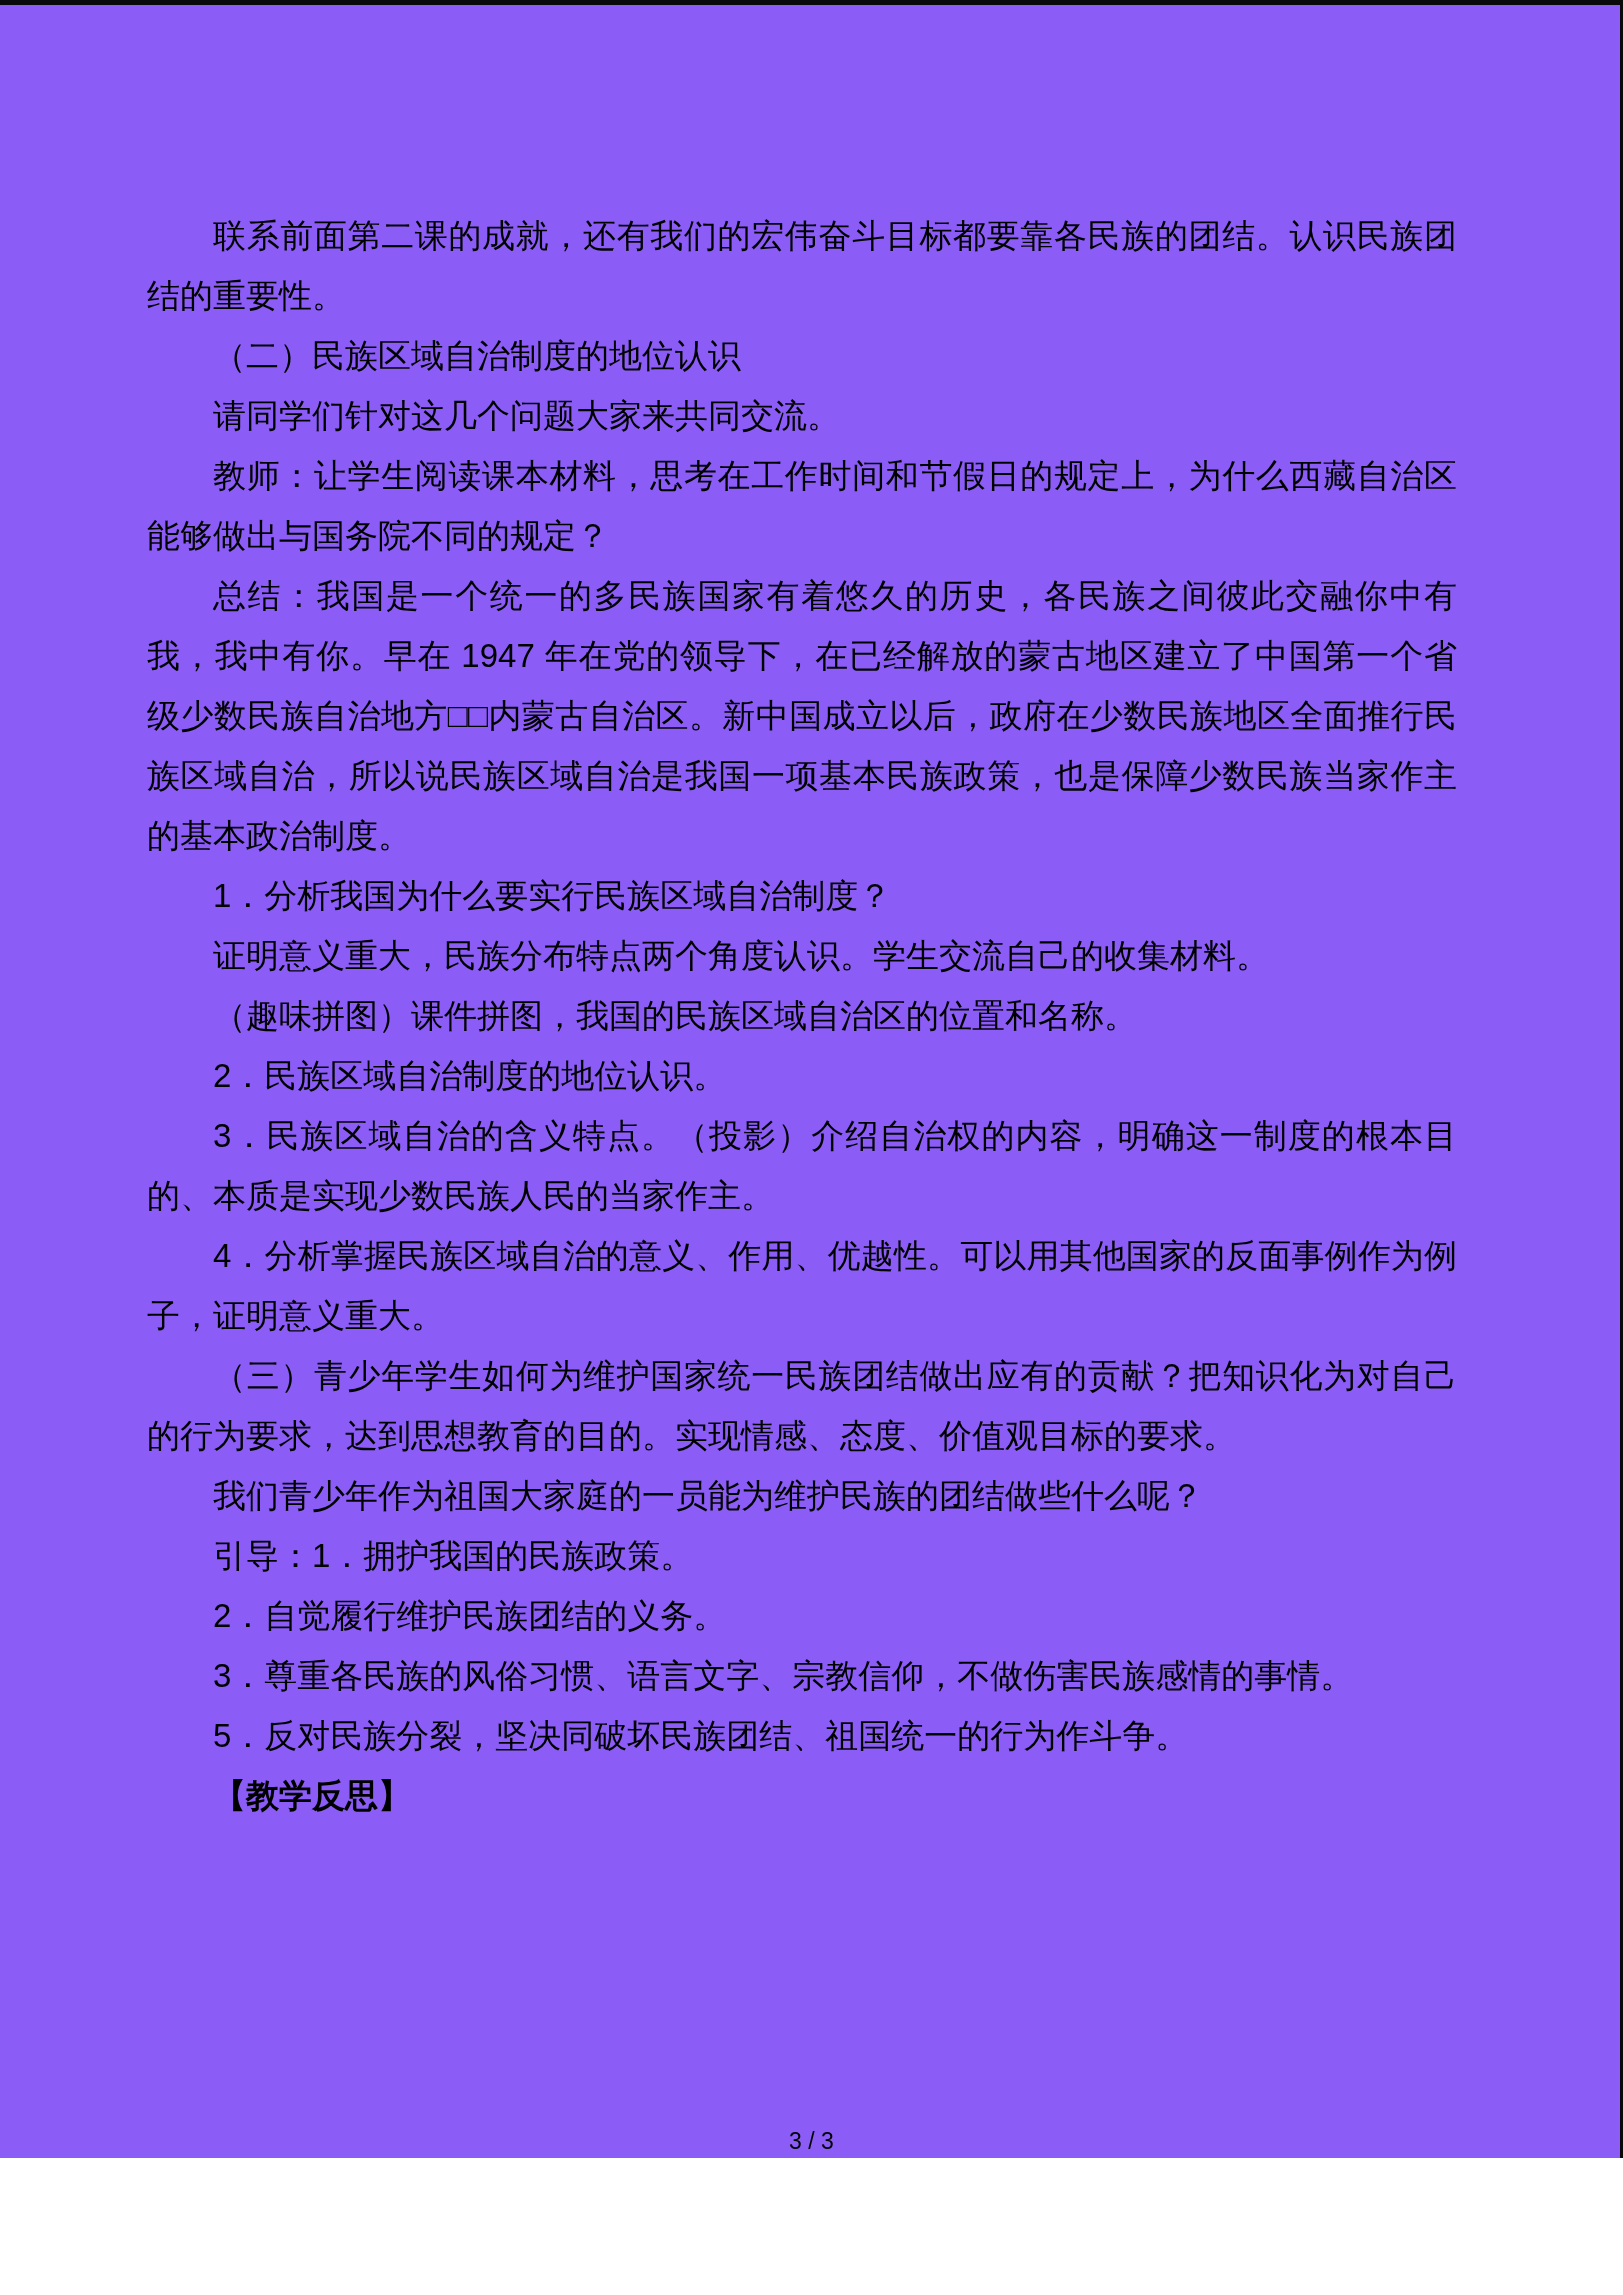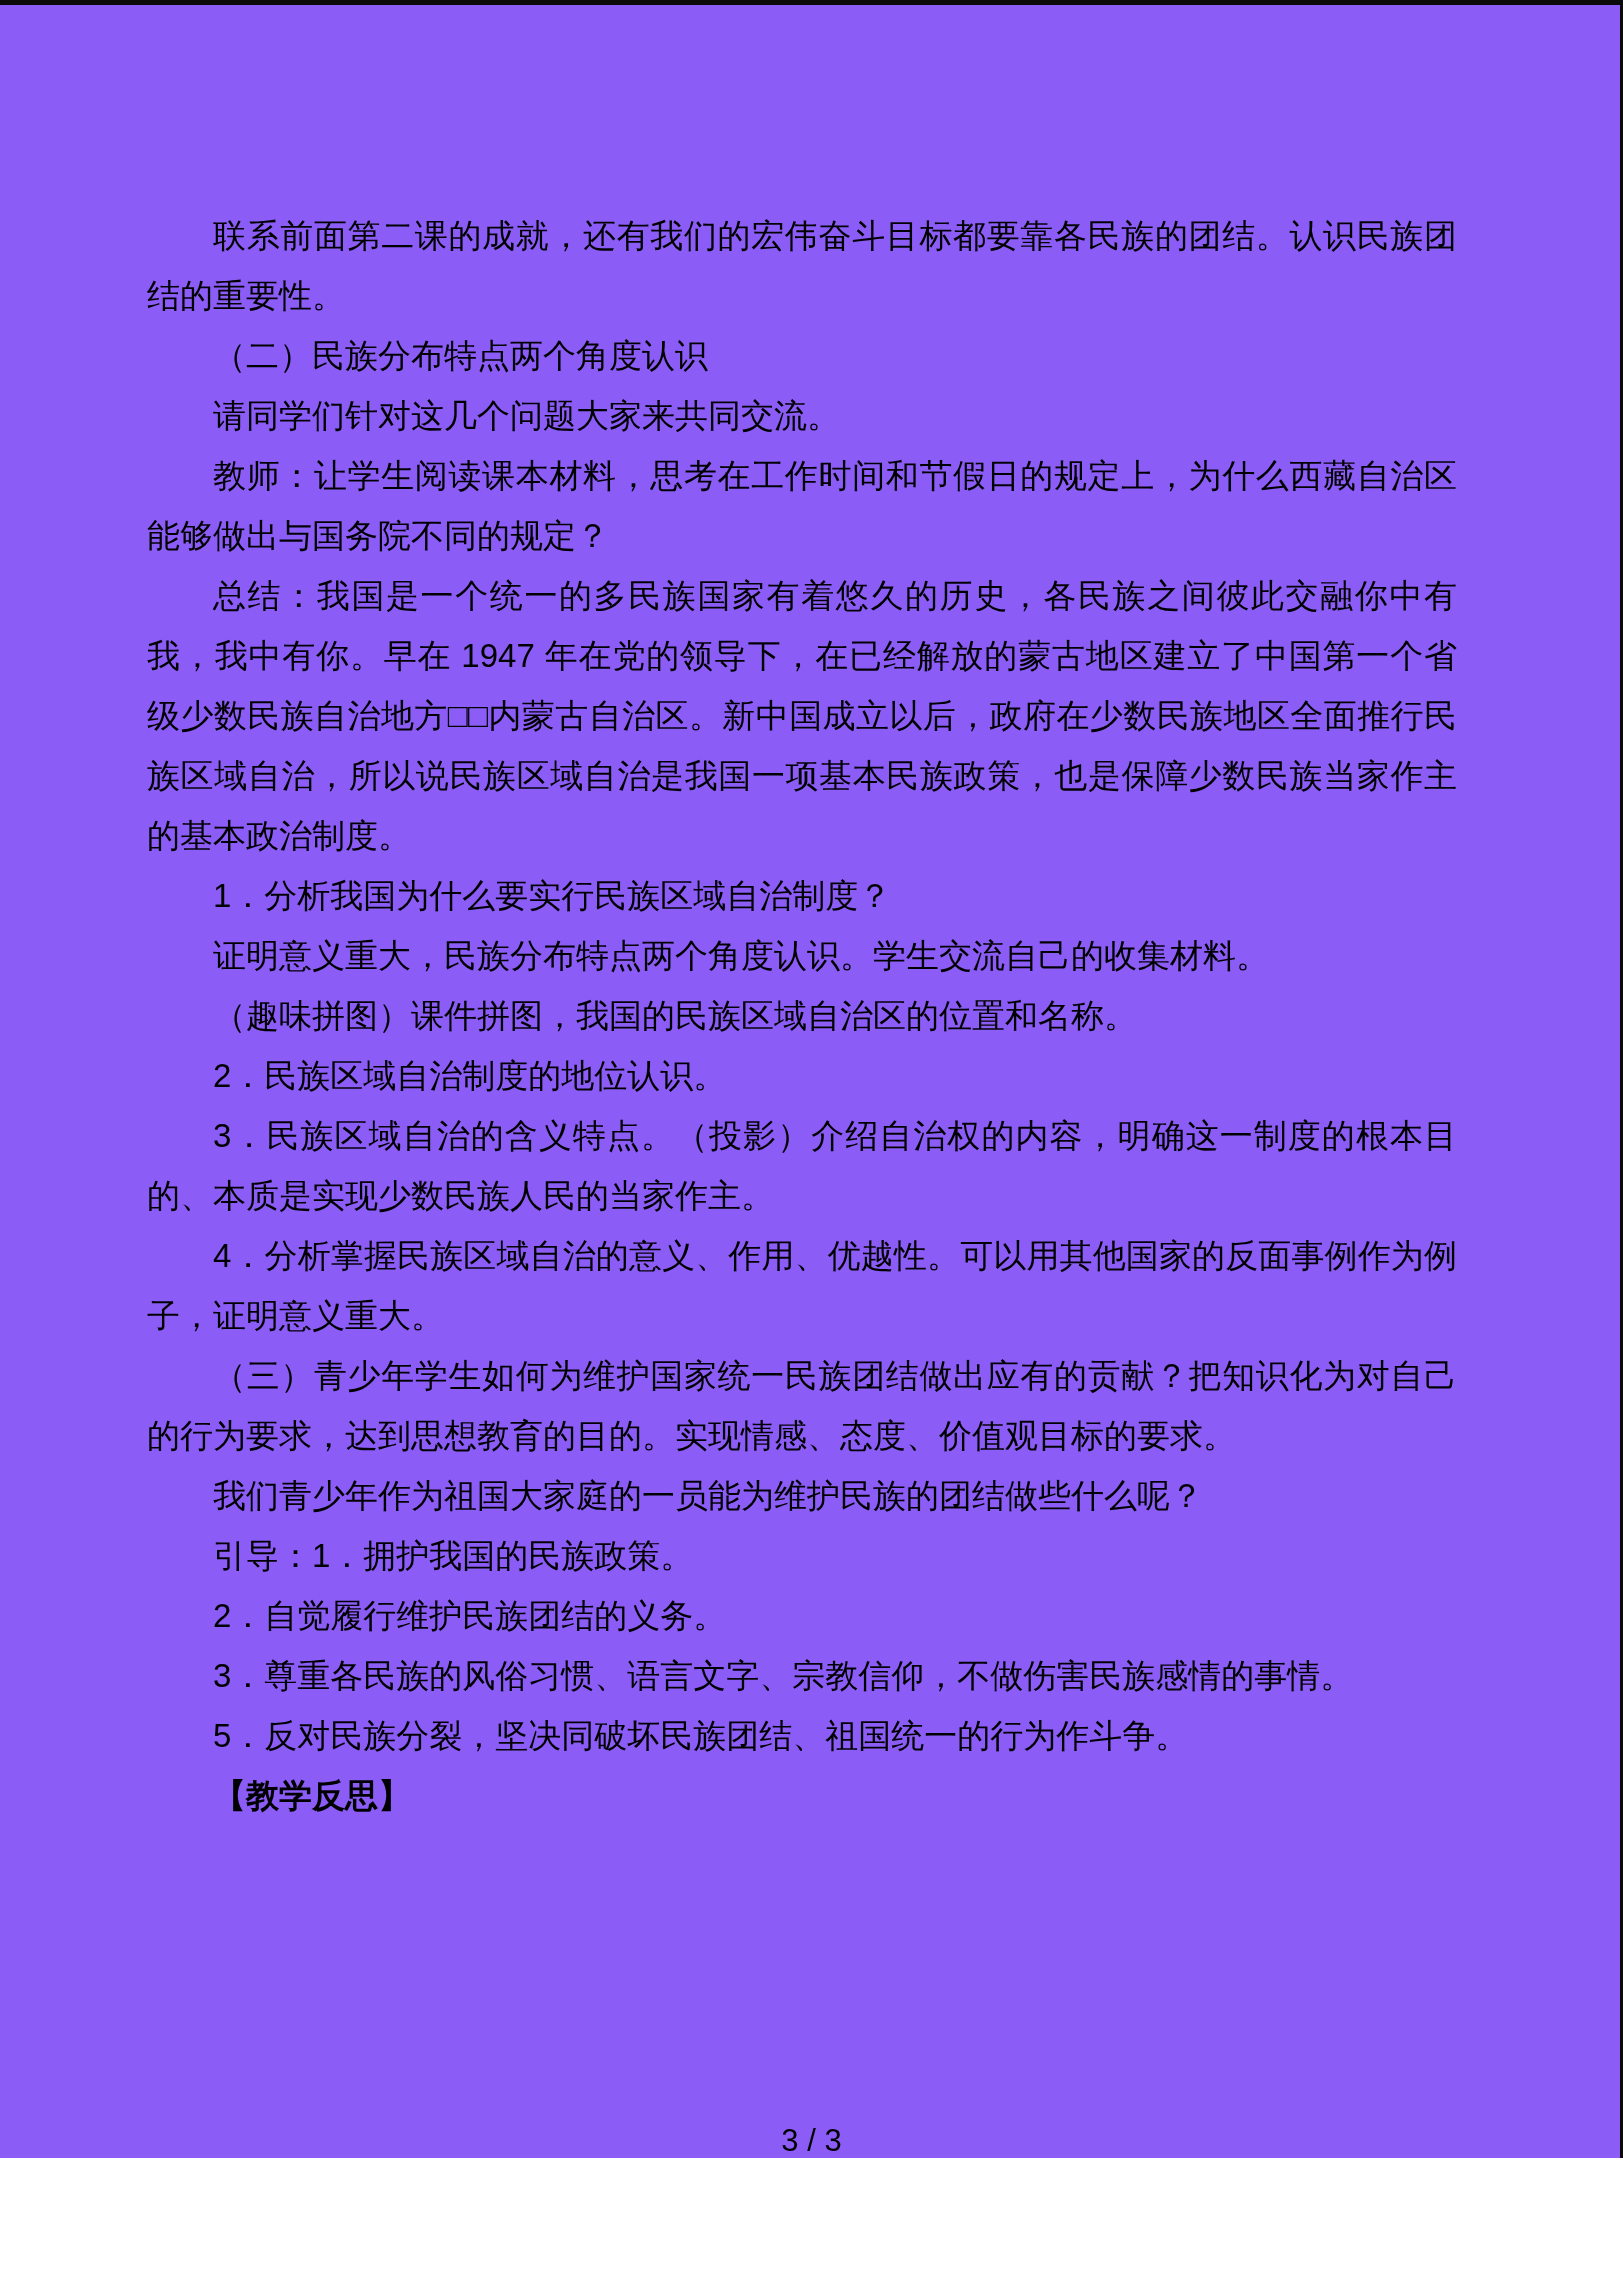--- a/index.html
+++ b/index.html
@@ -52,36 +52,36 @@
     font-weight: bold;
     text-indent: 0;
     color: #000000;
   }
   .page-footer {
     position: absolute;
     top: 2122px;
     left: 0;
     width: 100%;
     text-align: center;
-    font-size: 31px;
+    font-size: 23px;
     line-height: 38px;
     color: #000000;
   }
 </style>
 </head>
 <body>
 
 <div class="page">
 
   <div class="page-top-border"></div>
   <div class="page-right-border"></div>
 
   <div class="content">
     <p>联系前面第二课的成就，还有我们的宏伟奋斗目标都要靠各民族的团结。认识民族团结的重要性。</p>
-    <p>（二）民族分布特点两个角度认识</p>
+    <p>（二）民族区域自治制度的地位认识</p>
     <p>请同学们针对这几个问题大家来共同交流。</p>
     <p>教师：让学生阅读课本材料，思考在工作时间和节假日的规定上，为什么西藏自治区能够做出与国务院不同的规定？</p>
     <p>总结：我国是一个统一的多民族国家有着悠久的历史，各民族之间彼此交融你中有我，我中有你。早在 1947 年在党的领导下，在已经解放的蒙古地区建立了中国第一个省级少数民族自治地方□□内蒙古自治区。新中国成立以后，政府在少数民族地区全面推行民族区域自治，所以说民族区域自治是我国一项基本民族政策，也是保障少数民族当家作主的基本政治制度。</p>
     <p>1．分析我国为什么要实行民族区域自治制度？</p>
     <p>证明意义重大，民族分布特点两个角度认识。学生交流自己的收集材料。</p>
     <p>（趣味拼图）课件拼图，我国的民族区域自治区的位置和名称。</p>
     <p>2．民族区域自治制度的地位认识。</p>
     <p>3．民族区域自治的含义特点。（投影）介绍自治权的内容，明确这一制度的根本目的、本质是实现少数民族人民的当家作主。</p>
     <p>4．分析掌握民族区域自治的意义、作用、优越性。可以用其他国家的反面事例作为例子，证明意义重大。</p>
     <p>（三）青少年学生如何为维护国家统一民族团结做出应有的贡献？把知识化为对自己的行为要求，达到思想教育的目的。实现情感、态度、价值观目标的要求。</p>

